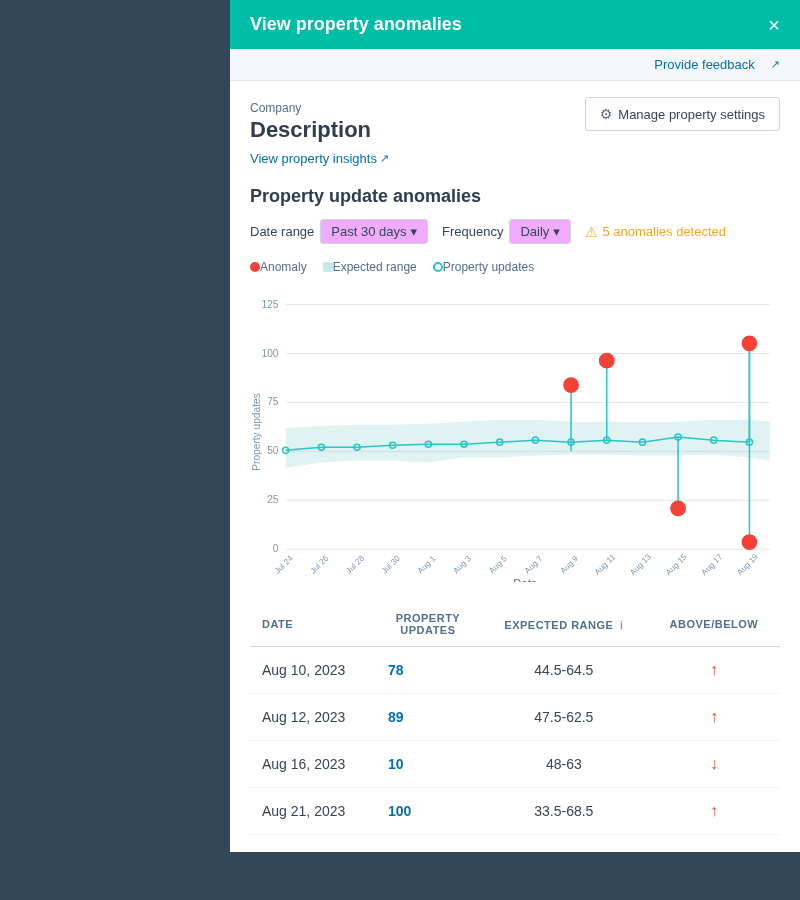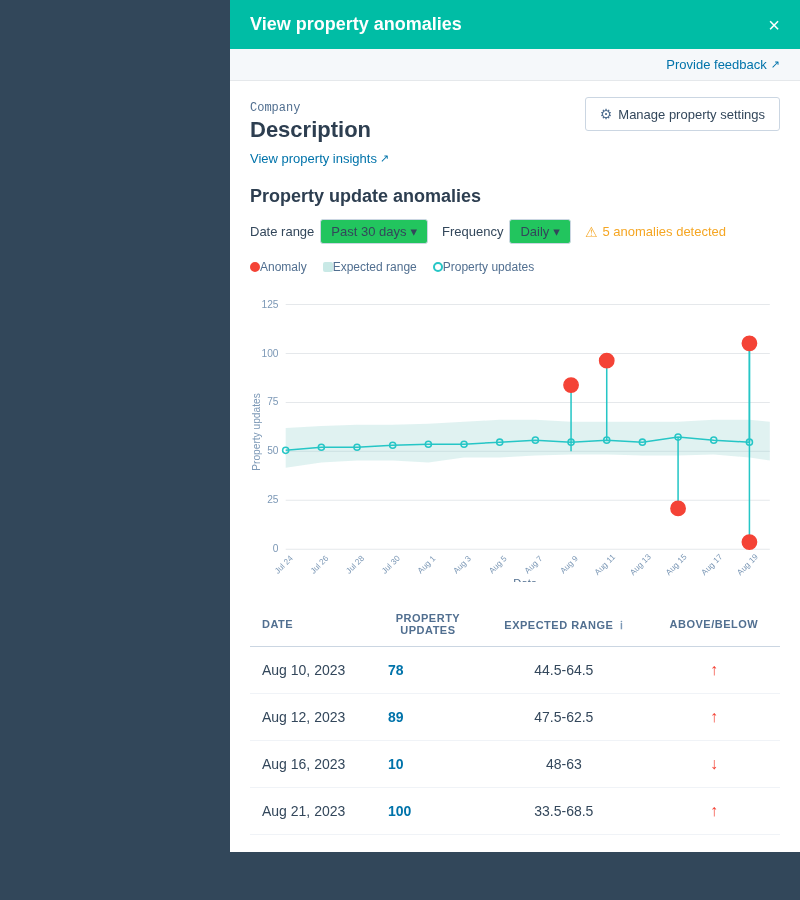--- a/index.html
+++ b/index.html
@@ -62,40 +62,39 @@
       display: flex;
       justify-content: flex-end;
       align-items: center;
     }
     .feedback-link {
       color: #0073aa;
       font-size: 13px;
       text-decoration: none;
       display: flex;
       align-items: center;
-      gap: 4px;
+      gap: 16px;
     }
     .feedback-link .ext-icon {
       font-size: 11px;
       color: #0073aa;
     }
 
     
     .modal-body {
       flex: 1;
       overflow-y: auto;
       padding: 20px;
     }
 
     
     .property-category {
       font-size: 12px;
       color: #516f90;
       margin-bottom: 2px;
-      font-family: Liberation Mono, monospace;
     }
     .property-title {
       font-size: 22px;
       font-weight: 700;
       color: #2d3e50;
       margin-bottom: 6px;
     }
     .view-insights-link {
       color: #0073aa;
       font-size: 13px;
@@ -153,21 +152,21 @@
       display: flex;
       align-items: center;
       gap: 6px;
       font-size: 13px;
       color: #33475b;
     }
     .dropdown-btn {
       border: 1px solid #cbd6e2;
       border-radius: 3px;
       padding: 4px 10px;
-      background: #22c55e;
+      background: #f0abfc;
       font-size: 13px;
       color: #33475b;
       cursor: pointer;
       display: flex;
       align-items: center;
       gap: 4px;
     }
     .anomalies-badge {
       display: flex;
       align-items: center;

